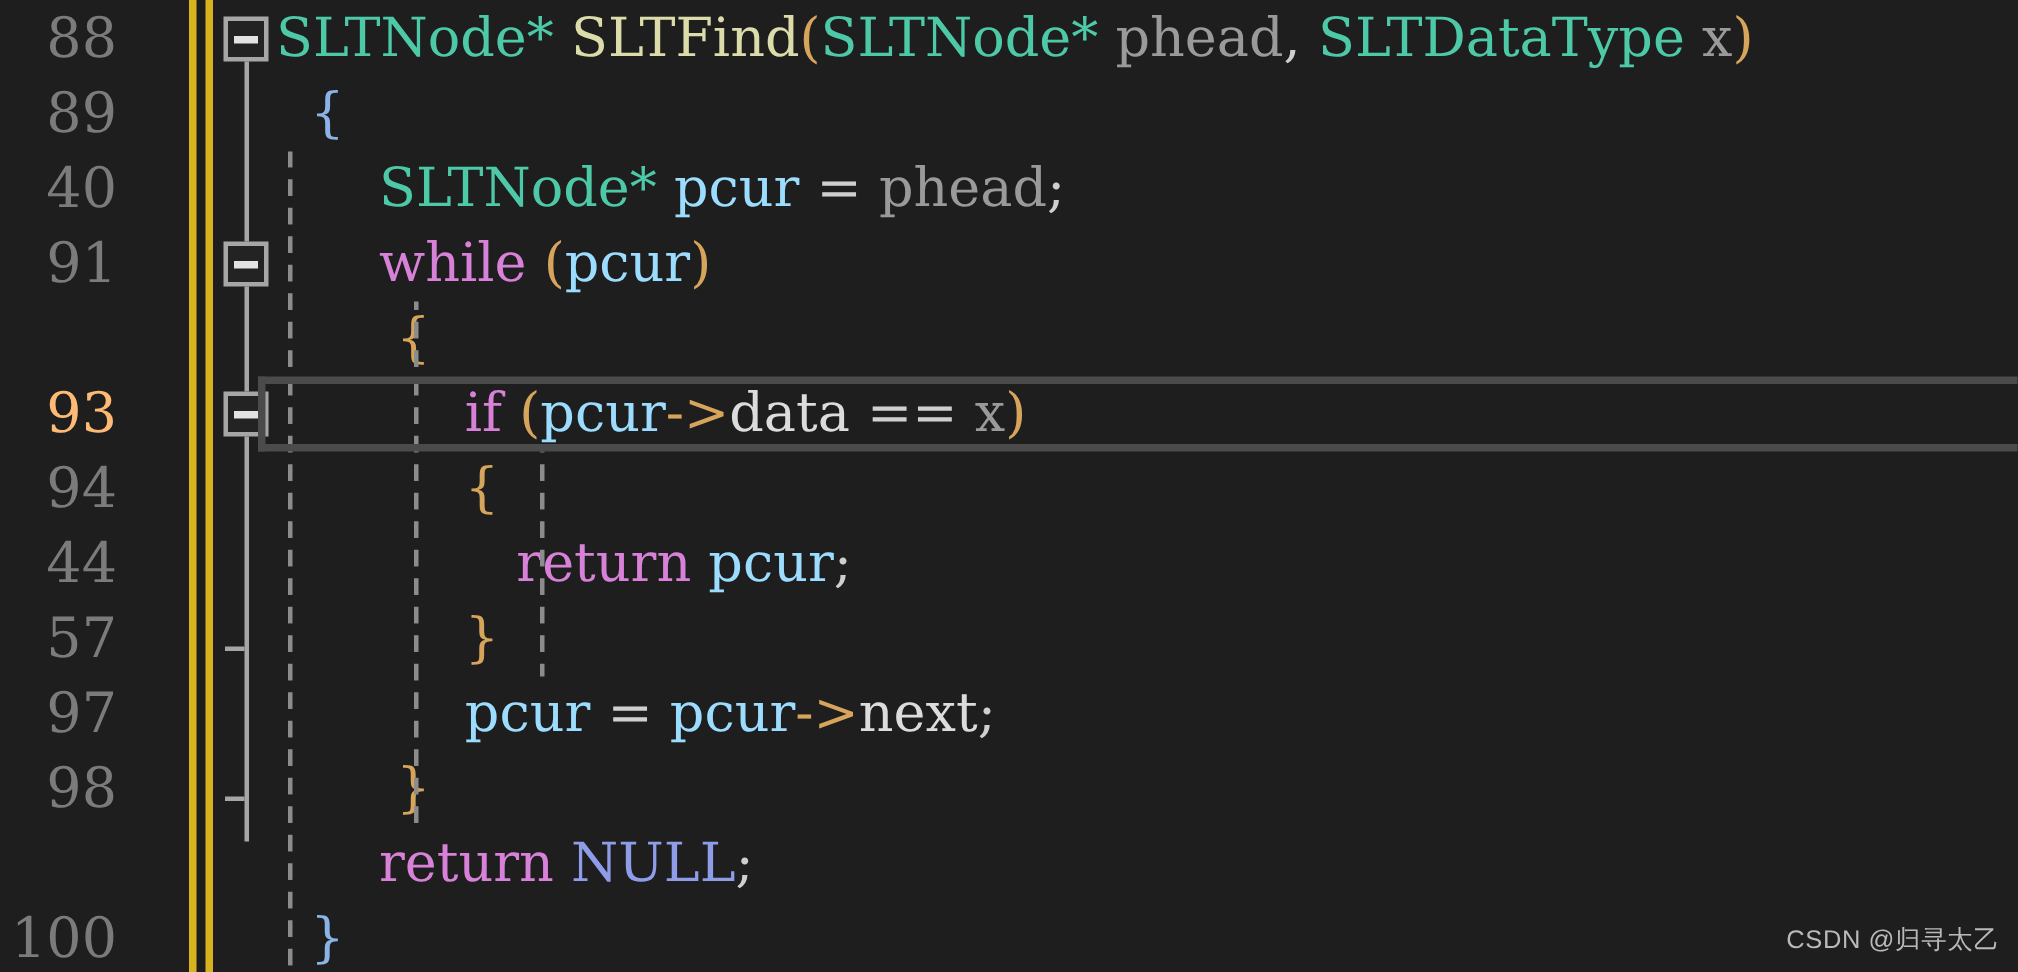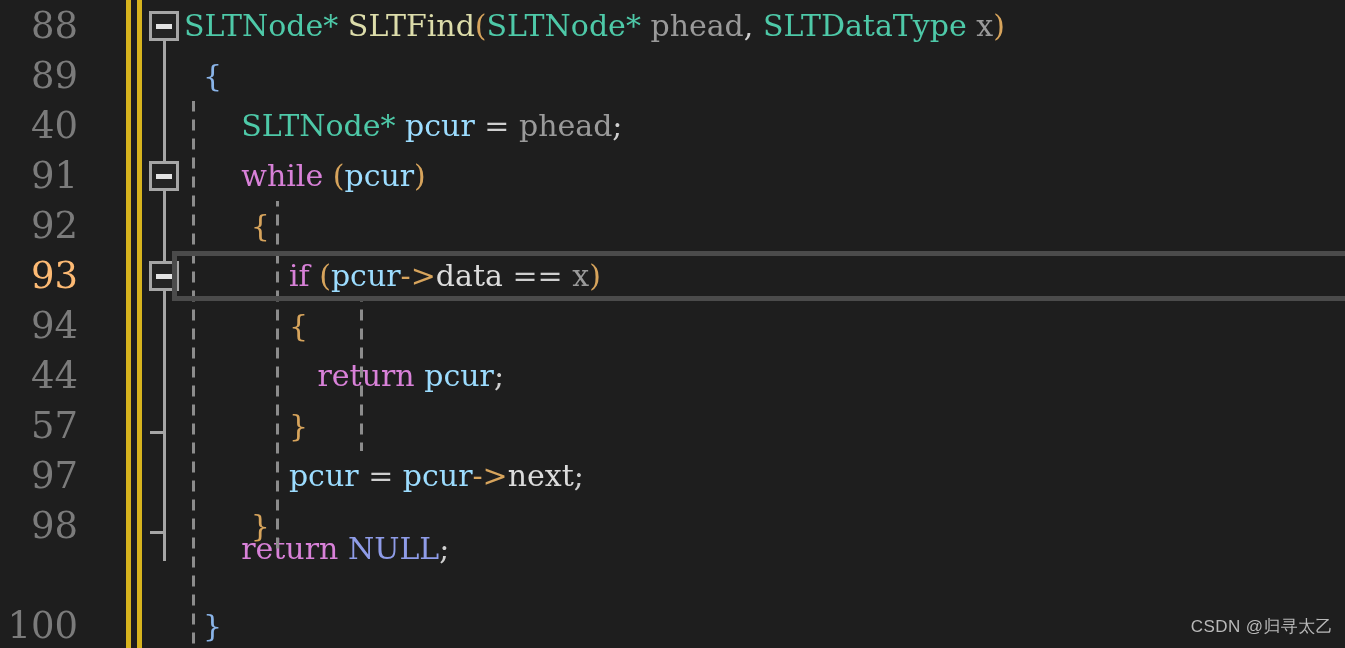--- a/index.html
+++ b/index.html
@@ -104,21 +104,21 @@
     height: 648px;
   }
   .row {
     position: absolute;
     left: 0;
     width: 1161px;
     height: 50px;
     line-height: 50px;
     white-space: pre;
     font-family: "DejaVu Serif", serif;
-    font-size: 30px;
+    font-size: 36px;
     color: #d4d4d4;
   }
   .code-text {
     display: inline;
   }
 
   
   .indent {
     position: absolute;
     width: 3px;
@@ -171,21 +171,20 @@
 </head>
 <body>
 
 <div id="editor">
 
   <div id="gutter">
       <div class="lnum" style="top: 1px;">88</div>
       <div class="lnum" style="top: 51px;">89</div>
       <div class="lnum" style="top: 101px;">40</div>
       <div class="lnum" style="top: 151px;">91</div>
-      <div class="lnum" style="top: 201px;">92</div>
       <div class="lnum active" style="top: 251px;">93</div>
       <div class="lnum" style="top: 301px;">94</div>
       <div class="lnum" style="top: 351px;">44</div>
       <div class="lnum" style="top: 401px;">57</div>
       <div class="lnum" style="top: 451px;">97</div>
       <div class="lnum" style="top: 501px;">98</div>
       <div class="lnum" style="top: 601px;">100</div>
     </div>
 
   <div class="modbar" id="modbar1"></div>
@@ -205,21 +204,21 @@
       <div class="row" style="top: 51px;"><span class="code-text"><span class="t-plain">  </span><span class="t-bracket2">{</span></span></div>
       <div class="row" style="top: 151px;"><span class="code-text"><span class="t-plain">      </span><span class="t-keyword">while</span><span class="t-plain"> </span><span class="t-bracket">(</span><span class="t-var">pcur</span><span class="t-bracket">)</span></span></div>
       <div class="row" style="top: 101px;"><span class="code-text"><span class="t-plain">      </span><span class="t-type">SLTNode</span><span class="t-star">*</span><span class="t-plain"> </span><span class="t-var">pcur</span><span class="t-plain"> </span><span class="t-punct">=</span><span class="t-plain"> </span><span class="t-param">phead</span><span class="t-punct">;</span></span></div>
       <div class="row" style="top: 201px;"><span class="code-text"><span class="t-plain">       </span><span class="t-bracket">{</span></span></div>
       <div class="row" style="top: 251px;"><span class="code-text"><span class="t-plain">           </span><span class="t-keyword">if</span><span class="t-plain"> </span><span class="t-bracket">(</span><span class="t-var">pcur</span><span class="t-op">-&gt;</span><span class="t-plain">data</span><span class="t-plain"> </span><span class="t-punct">==</span><span class="t-plain"> </span><span class="t-param">x</span><span class="t-bracket">)</span></span></div>
       <div class="row" style="top: 301px;"><span class="code-text"><span class="t-plain">           </span><span class="t-bracket">{</span></span></div>
       <div class="row" style="top: 351px;"><span class="code-text"><span class="t-plain">              </span><span class="t-keyword">return</span><span class="t-plain"> </span><span class="t-var">pcur</span><span class="t-punct">;</span></span></div>
       <div class="row" style="top: 401px;"><span class="code-text"><span class="t-plain">           </span><span class="t-bracket">}</span></span></div>
       <div class="row" style="top: 451px;"><span class="code-text"><span class="t-plain">           </span><span class="t-var">pcur</span><span class="t-plain"> </span><span class="t-punct">=</span><span class="t-plain"> </span><span class="t-var">pcur</span><span class="t-op">-&gt;</span><span class="t-plain">next</span><span class="t-punct">;</span></span></div>
       <div class="row" style="top: 501px;"><span class="code-text"><span class="t-plain">       </span><span class="t-bracket">}</span></span></div>
-      <div class="row" style="top: 524px;"><span class="code-text"><span class="t-plain">      </span><span class="t-keyword">return</span><span class="t-plain"> </span><span class="t-macro">NULL</span><span class="t-punct">;</span></span></div>
+      <div class="row" style="top: 551px;"><span class="code-text"><span class="t-plain">      </span><span class="t-keyword">return</span><span class="t-plain"> </span><span class="t-macro">NULL</span><span class="t-punct">;</span></span></div>
       <div class="row" style="top: 601px;"><span class="code-text"><span class="t-plain">  </span><span class="t-bracket2">}</span></span></div>
       <div class="indent" style="left: 8px; top: 101px; height: 550px;"></div>
       <div class="indent" style="left: 92px; top: 201px; height: 350px;"></div>
       <div class="indent" style="left: 176px; top: 301px; height: 150px;"></div>
     </div>
 
   <div id="curline" style="top: 251px; height: 50px;"></div>
 
   <div id="watermark">CSDN @归寻太乙</div>
 

